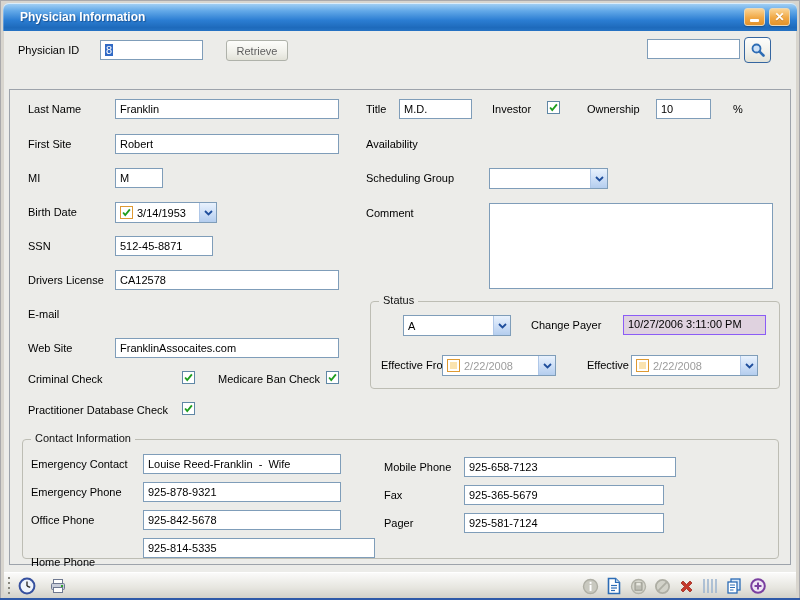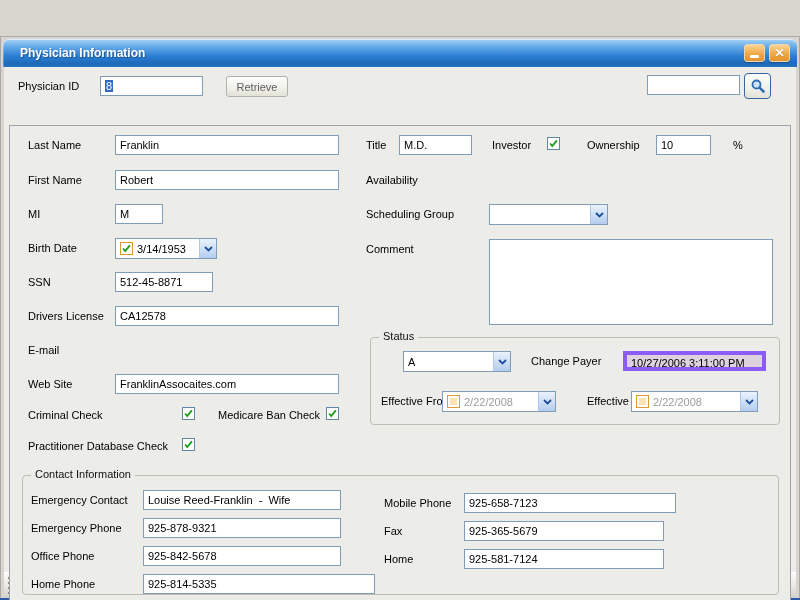--- a/index.html
+++ b/index.html
@@ -1,19 +1,19 @@
 <!DOCTYPE html>
 <html><head>
 <meta charset="utf-8">
 <style>
   * { margin:0; padding:0; box-sizing:border-box; }
   html,body { width:800px; height:600px; }
   body { font-family:"Liberation Sans",sans-serif; font-size:11px; background:#D8D5CE; position:relative; overflow:hidden; }
 
-  #window { position:absolute; inset:0; background:#D8D5CE; box-shadow: inset 0 0 0 1px #A9A9AC; margin-top: 36px; }
+  #window { position:absolute; inset:0; background:#D8D5CE; box-shadow: inset 0 0 0 1px #A9A9AC; }
 
   
   .titlebar { position:absolute; left:3px; top:3px; right:3px; height:28px;
     border-radius:6px 6px 0 0;
     background:linear-gradient(180deg,#A9D4F5 0%,#63A9E8 28%,#2B7DD2 62%,#1E6ABB 88%,#2573C4 100%);
     box-shadow: inset 0 1px 0 rgba(255,255,255,.6), inset 1px 0 0 rgba(255,255,255,.25); }
   .title-text { position:absolute; left:17px; top:7px; color:#fff; font-weight:bold; font-size:12px;
     text-shadow:1px 1px 1px rgba(10,50,100,.55); }
   .win-controls { position:absolute; right:7px; top:5px; display:flex; gap:4px; }
   .win-btn { width:21px; height:18px; border-radius:3px; border:1px solid #E8D8B8;
@@ -64,21 +64,21 @@
   .dd-btn { width:17px; align-self:stretch; flex:none;
     background:linear-gradient(180deg,#E9F2FD 0%,#CCDEF6 55%,#B4CDEE 100%);
     border-left:1px solid #AFC7E8; display:flex; align-items:center; justify-content:center; }
   .dd .pad { width:4px; flex:none; }
 
   
   .group { position:absolute; border:1px solid #BDBDB4; border-radius:4px; z-index:2; }
   .group-legend { position:absolute; top:-8px; left:8px; background:#ECECE9; padding:0 4px; color:#111; }
 
   
-  .rofield { background:#DFD2DF; border:4px solid #8b5cf6; color:#000; }
+  .rofield { background:#DFD2DF; border:1px solid #8b5cf6; color:#000; }
 
   
   .statusbar { position:absolute; left:4px; right:4px; bottom:2px; height:26px;
     background:linear-gradient(180deg,#FBFBFA 0%,#E6E5DF 60%,#D2D1CA 100%);
     border-top:1px solid #fff; }
   .blueline { position:absolute; left:0; right:0; bottom:0; height:2px; background:#2E59A8; }
   .grip { position:absolute; left:3px; top:3px; width:6px; height:20px;
     background-image:radial-gradient(circle at 2px 2px,#88877E 1.1px,transparent 1.4px);
     background-size:5px 5px; }
   .sb-left { position:absolute; left:13px; top:3px; display:flex; gap:11px; align-items:center; }
@@ -120,21 +120,21 @@
         </svg>
     </span>
   </button>
 
 
   <div class="panel"></div>
 
   <div class="lbl" style="left:28px; top:103px;">Last Name</div>
   <input class="tb" style="left: 115px; top: 99px; width: 224px;" value="Franklin">
 
-  <div class="lbl" style="left:28px; top:138px;">First Name</div>
+  <div class="lbl" style="left:28px; top:138px;">First Site</div>
   <input class="tb" style="left: 115px; top: 134px; width: 224px;" value="Robert">
 
   <div class="lbl" style="left:28px; top:172px;">MI</div>
   <input class="tb" style="left: 115px; top: 168px; width: 48px;" value="M">
 
   <div class="lbl" style="left:28px; top:206px;">Birth Date</div>
   <div class="dd" style="left:115px; top:202px; width:102px;">
     <span class="pad"></span>
     <span class="cb-inline">
       <svg width="11" height="11" viewBox="0 0 13 13">
@@ -264,30 +264,30 @@
 
     <div class="lbl" style="left:8px; top:18px;">Emergency Contact</div>
     <input class="tb" style="left: 120px; top: 14px; width: 198px;" value="Louise Reed-Franklin  -  Wife">
 
     <div class="lbl" style="left:8px; top:46px;">Emergency Phone</div>
     <input class="tb" style="left: 120px; top: 42px; width: 198px;" value="925-878-9321">
 
     <div class="lbl" style="left:8px; top:74px;">Office Phone</div>
     <input class="tb" style="left: 120px; top: 70px; width: 198px;" value="925-842-5678">
 
-    <div class="lbl" style="left:8px; top:102px;">Home Phone</div>
+    <div class="lbl" style="left:8px; top:116px;">Home Phone</div>
     <input class="tb" style="left: 120px; top: 98px; width: 232px;" value="925-814-5335">
 
     <div class="lbl" style="left:361px; top:21px;">Mobile Phone</div>
     <input class="tb" style="left: 441px; top: 17px; width: 212px;" value="925-658-7123">
 
     <div class="lbl" style="left:361px; top:49px;">Fax</div>
     <input class="tb" style="left: 441px; top: 45px; width: 200px;" value="925-365-5679">
 
-    <div class="lbl" style="left:361px; top:77px;">Home</div>
+    <div class="lbl" style="left:361px; top:77px;">Pager</div>
     <input class="tb" style="left: 441px; top: 73px; width: 200px;" value="925-581-7124">
   </div>
 
   <div class="statusbar">
     <div class="grip"></div>
     <div class="sb-left">
       <span class="sb-ic">
         <svg width="18" height="18" viewBox="0 0 18 18">
             <circle cx="9" cy="9" r="7.4" fill="#EEF3FB" stroke="#36509E" stroke-width="2"></circle>
             <line x1="9" y1="9" x2="9" y2="4.6" stroke="#333" stroke-width="1.4"></line>

